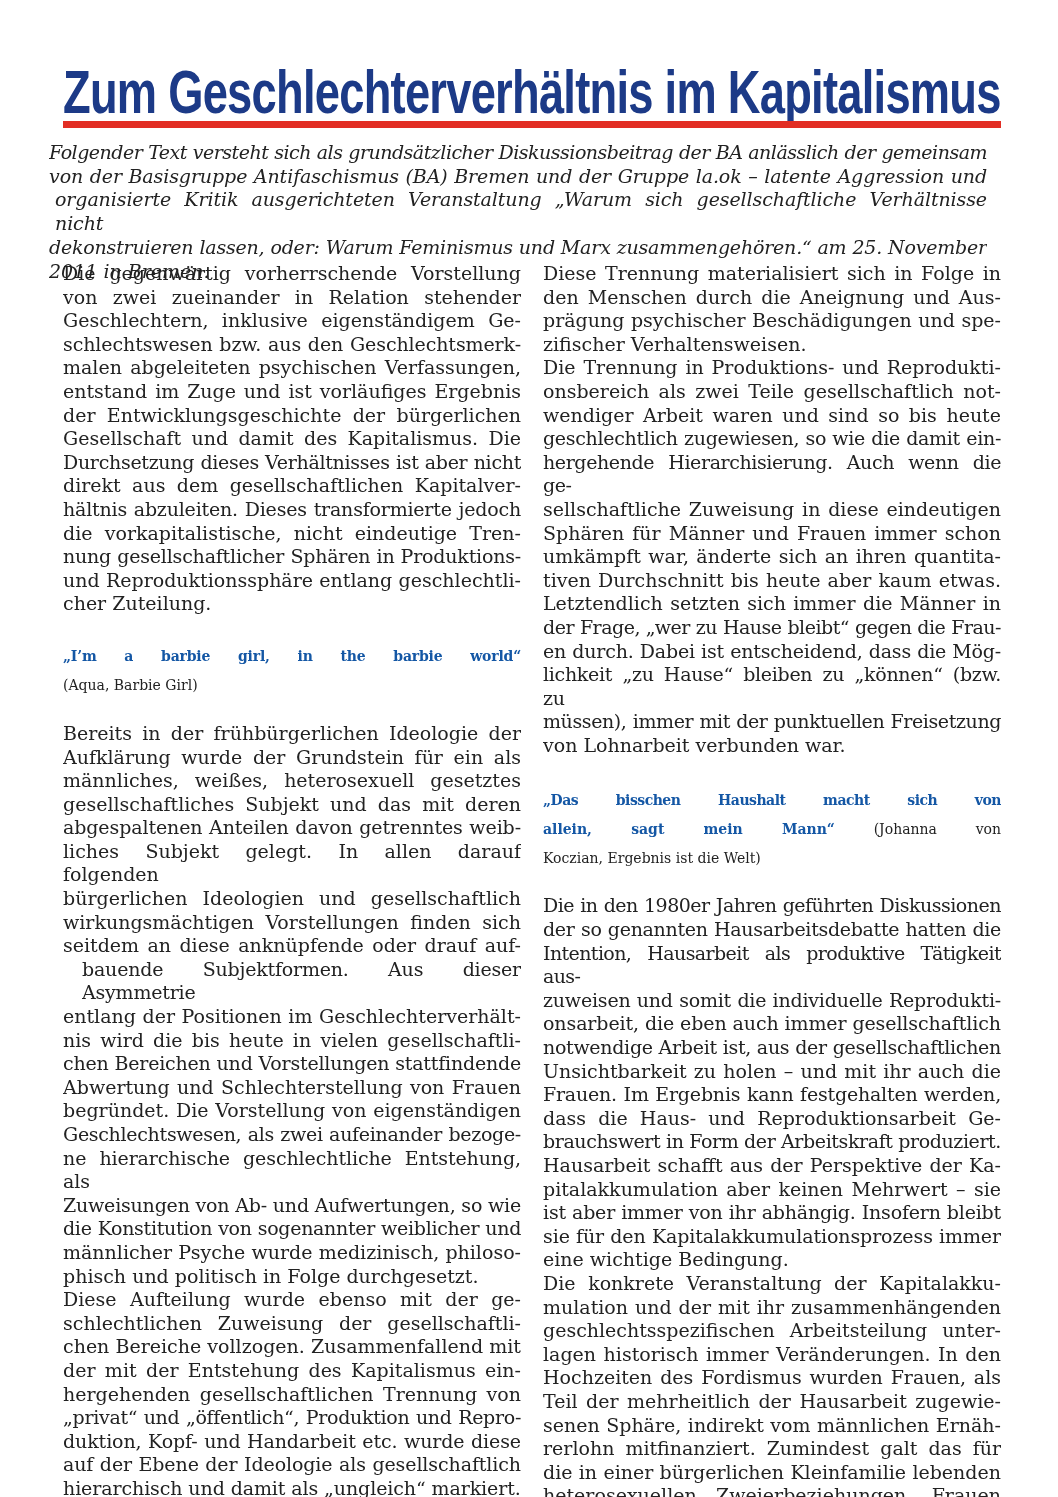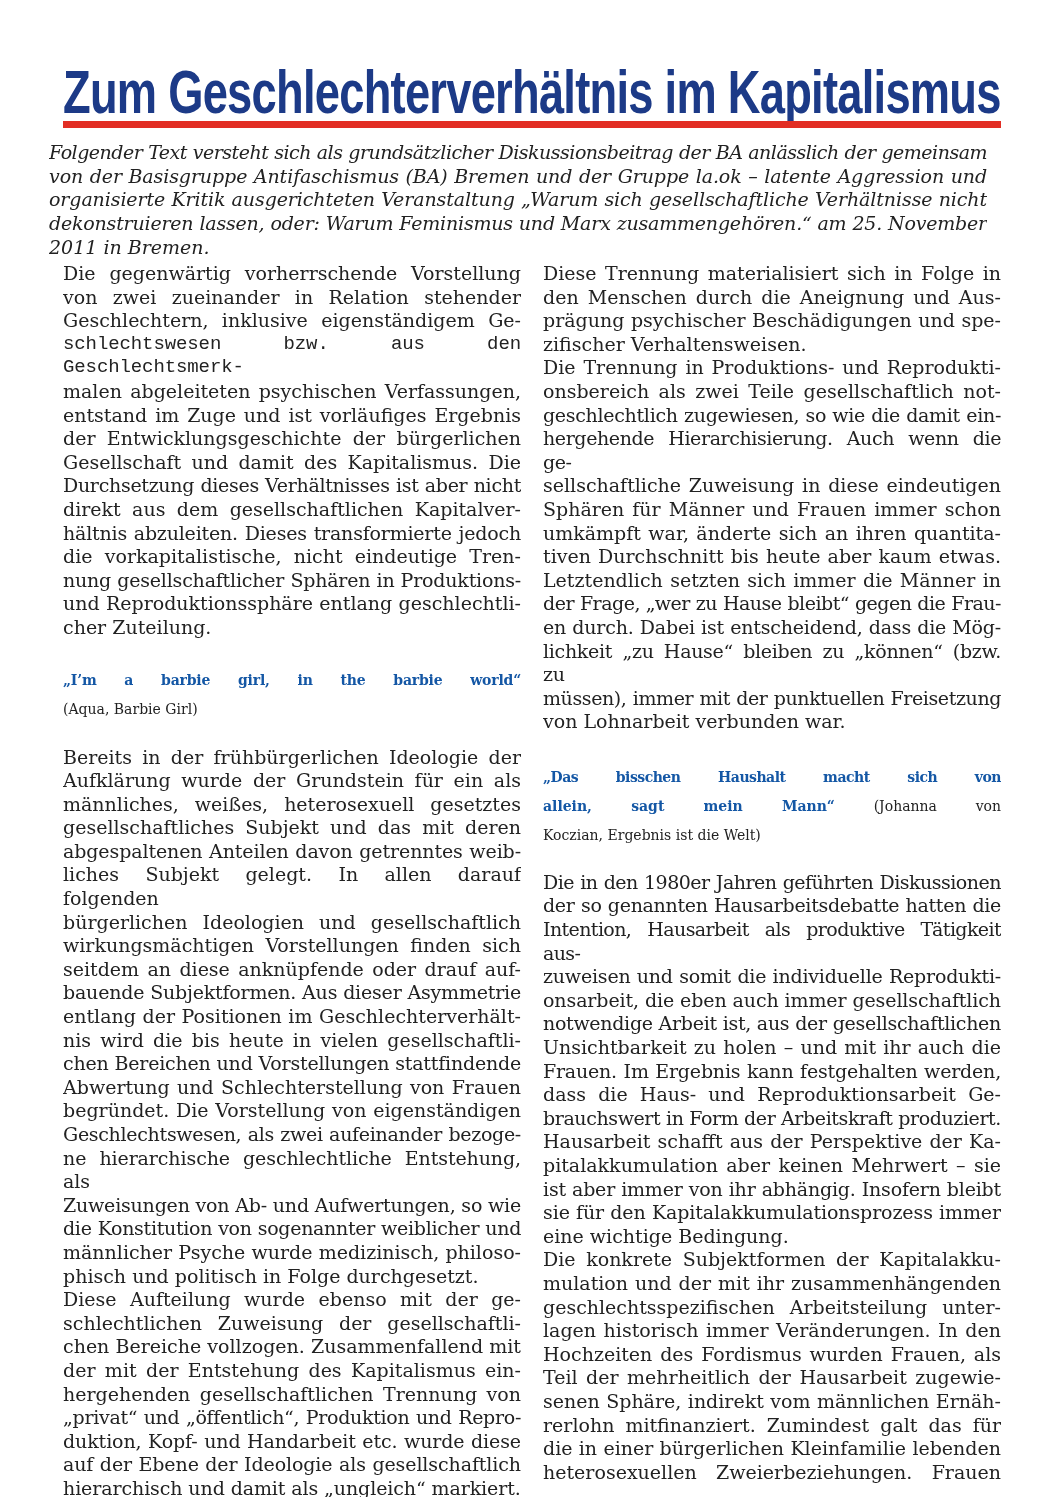--- a/index.html
+++ b/index.html
@@ -71,31 +71,31 @@
 </style>
 </head>
 <body>
 
 <div class="page">
   <h1 class="title"><span class="t-inner" id="titleText" style="transform: scaleX(0.73);">Zum Geschlechterverhältnis im Kapitalismus</span></h1>
   <div class="rule"></div>
   <div class="intro" id="intro">
       <div class="line" style="letter-spacing: -0.5px;">Folgender Text versteht sich als grundsätzlicher Diskussionsbeitrag der BA anlässlich der gemeinsam</div>
       <div class="line" style="letter-spacing: -0.1px;">von der Basisgruppe Antifaschismus (BA) Bremen und der Gruppe la.ok – latente Aggression und</div>
-      <div class="line" style="letter-spacing: -0.1px;">organisierte Kritik ausgerichteten Veranstaltung „Warum sich gesellschaftliche Verhältnisse nicht</div>
+      <div class="line" style="letter-spacing: -0.1px; margin-left: 6px;">organisierte Kritik ausgerichteten Veranstaltung „Warum sich gesellschaftliche Verhältnisse nicht</div>
       <div class="line" style="letter-spacing: -0.2px;">dekonstruieren lassen, oder: Warum Feminismus und Marx zusammengehören.“ am 25. November</div>
       <div class="line end" style="">2011 in Bremen.</div>
     </div>
   <div class="cols">
     <div class="col" id="col-left">
         <div>
           <div class="line" style="">Die gegenwärtig vorherrschende Vorstellung</div>
           <div class="line" style="">von zwei zueinander in Relation stehender</div>
           <div class="line" style="">Geschlechtern, inklusive eigenständigem Ge-</div>
-          <div class="line" style="letter-spacing: -0.1px; font-family: Liberation Mono, monospace;">schlechtswesen bzw. aus den Geschlechtsmerk-</div>
+          <div class="line" style="letter-spacing: -0.1px;">schlechtswesen bzw. aus den Geschlechtsmerk-</div>
           <div class="line" style="">malen abgeleiteten psychischen Verfassungen,</div>
           <div class="line" style="">entstand im Zuge und ist vorläufiges Ergebnis</div>
           <div class="line" style="">der Entwicklungsgeschichte der bürgerlichen</div>
           <div class="line" style="">Gesellschaft und damit des Kapitalismus. Die</div>
           <div class="line" style="letter-spacing: -0.3px;">Durchsetzung dieses Verhältnisses ist aber nicht</div>
           <div class="line" style="">direkt aus dem gesellschaftlichen Kapitalver-</div>
           <div class="line" style="letter-spacing: -0.2px;">hältnis abzuleiten. Dieses transformierte jedoch</div>
           <div class="line" style="">die vorkapitalistische, nicht eindeutige Tren-</div>
           <div class="line" style="letter-spacing: -0.2px;">nung gesellschaftlicher Sphären in Produktions-</div>
           <div class="line" style="">und Reproduktionssphäre entlang geschlechtli-</div>
@@ -108,21 +108,21 @@
         <div>
           <div class="line" style="">Bereits in der frühbürgerlichen Ideologie der</div>
           <div class="line" style="">Aufklärung wurde der Grundstein für ein als</div>
           <div class="line" style="">männliches, weißes, heterosexuell gesetztes</div>
           <div class="line" style="">gesellschaftliches Subjekt und das mit deren</div>
           <div class="line" style="letter-spacing: -0.1px;">abgespaltenen Anteilen davon getrenntes weib-</div>
           <div class="line" style="">liches Subjekt gelegt. In allen darauf folgenden</div>
           <div class="line" style="">bürgerlichen Ideologien und gesellschaftlich</div>
           <div class="line" style="">wirkungsmächtigen Vorstellungen finden sich</div>
           <div class="line" style="">seitdem an diese anknüpfende oder drauf auf-</div>
-          <div class="line" style="letter-spacing: -0.2px;">bauende Subjektformen. Aus dieser Asymmetrie</div>
+          <div class="line" style="letter-spacing: -0.2px; margin-left: 19px;">bauende Subjektformen. Aus dieser Asymmetrie</div>
           <div class="line" style="">entlang der Positionen im Geschlechterverhält-</div>
           <div class="line" style="">nis wird die bis heute in vielen gesellschaftli-</div>
           <div class="line" style="letter-spacing: -0.2px;">chen Bereichen und Vorstellungen stattfindende</div>
           <div class="line" style="">Abwertung und Schlechterstellung von Frauen</div>
           <div class="line" style="">begründet. Die Vorstellung von eigenständigen</div>
           <div class="line" style="letter-spacing: -0.3px;">Geschlechtswesen, als zwei aufeinander bezoge-</div>
           <div class="line" style="letter-spacing: -0.1px;">ne hierarchische geschlechtliche Entstehung, als</div>
           <div class="line" style="letter-spacing: -0.2px;">Zuweisungen von Ab- und Aufwertungen, so wie</div>
           <div class="line" style="letter-spacing: -0.3px;">die Konstitution von sogenannter weiblicher und</div>
           <div class="line" style="">männlicher Psyche wurde medizinisch, philoso-</div>
@@ -139,20 +139,21 @@
         </div>
       </div>
     <div class="col" id="col-right">
         <div>
           <div class="line" style="">Diese Trennung materialisiert sich in Folge in</div>
           <div class="line" style="">den Menschen durch die Aneignung und Aus-</div>
           <div class="line" style="">prägung psychischer Beschädigungen und spe-</div>
           <div class="line end" style="">zifischer Verhaltensweisen.</div>
           <div class="line" style="">Die Trennung in Produktions- und Reprodukti-</div>
           <div class="line" style="">onsbereich als zwei Teile gesellschaftlich not-</div>
+          <div class="line" style="">wendiger Arbeit waren und sind so bis heute</div>
           <div class="line" style="letter-spacing: -0.3px;">geschlechtlich zugewiesen, so wie die damit ein-</div>
           <div class="line" style="letter-spacing: -0.4px;">hergehende Hierarchisierung. Auch wenn die ge-</div>
           <div class="line" style="">sellschaftliche Zuweisung in diese eindeutigen</div>
           <div class="line" style="">Sphären für Männer und Frauen immer schon</div>
           <div class="line" style="">umkämpft war, änderte sich an ihren quantita-</div>
           <div class="line" style="">tiven Durchschnitt bis heute aber kaum etwas.</div>
           <div class="line" style="">Letztendlich setzten sich immer die Männer in</div>
           <div class="line" style="letter-spacing: -0.5px;">der Frage, „wer zu Hause bleibt“ gegen die Frau-</div>
           <div class="line" style="letter-spacing: -0.2px;">en durch. Dabei ist entscheidend, dass die Mög-</div>
           <div class="line" style="letter-spacing: -0.3px;">lichkeit „zu Hause“ bleiben zu „können“ (bzw. zu</div>
@@ -173,21 +174,21 @@
           <div class="line" style="letter-spacing: -0.3px;">notwendige Arbeit ist, aus der gesellschaftlichen</div>
           <div class="line" style="">Unsichtbarkeit zu holen – und mit ihr auch die</div>
           <div class="line" style="letter-spacing: -0.2px;">Frauen. Im Ergebnis kann festgehalten werden,</div>
           <div class="line" style="">dass die Haus- und Reproduktionsarbeit Ge-</div>
           <div class="line" style="letter-spacing: -0.4px;">brauchswert in Form der Arbeitskraft produziert.</div>
           <div class="line" style="">Hausarbeit schafft aus der Perspektive der Ka-</div>
           <div class="line" style="">pitalakkumulation aber keinen Mehrwert – sie</div>
           <div class="line" style="letter-spacing: -0.2px;">ist aber immer von ihr abhängig. Insofern bleibt</div>
           <div class="line" style="letter-spacing: -0.1px;">sie für den Kapitalakkumulationsprozess immer</div>
           <div class="line end" style="">eine wichtige Bedingung.</div>
-          <div class="line" style="">Die konkrete Subjektformen der Kapitalakku-</div>
+          <div class="line" style="">Die konkrete Veranstaltung der Kapitalakku-</div>
           <div class="line" style="">mulation und der mit ihr zusammenhängenden</div>
           <div class="line" style="">geschlechtsspezifischen Arbeitsteilung unter-</div>
           <div class="line" style="">lagen historisch immer Veränderungen. In den</div>
           <div class="line" style="">Hochzeiten des Fordismus wurden Frauen, als</div>
           <div class="line" style="">Teil der mehrheitlich der Hausarbeit zugewie-</div>
           <div class="line" style="">senen Sphäre, indirekt vom männlichen Ernäh-</div>
           <div class="line" style="">rerlohn mitfinanziert. Zumindest galt das für</div>
           <div class="line" style="">die in einer bürgerlichen Kleinfamilie lebenden</div>
           <div class="line" style="">heterosexuellen Zweierbeziehungen. Frauen</div>
         </div>

